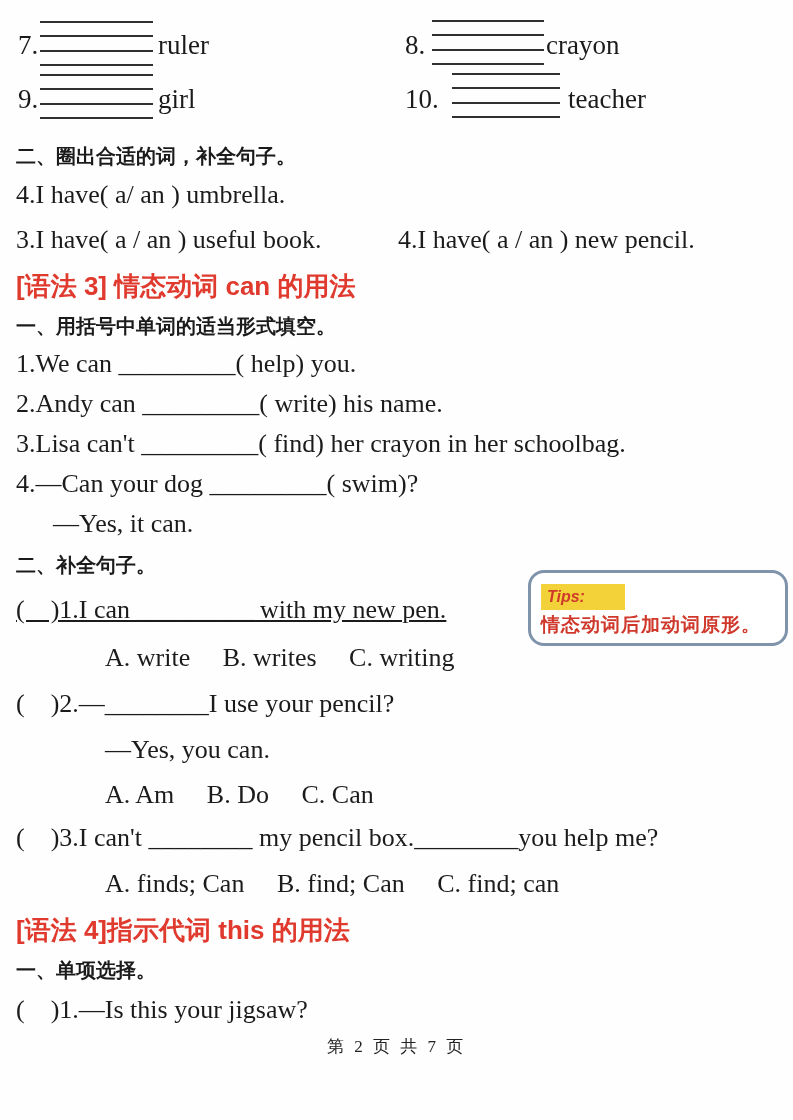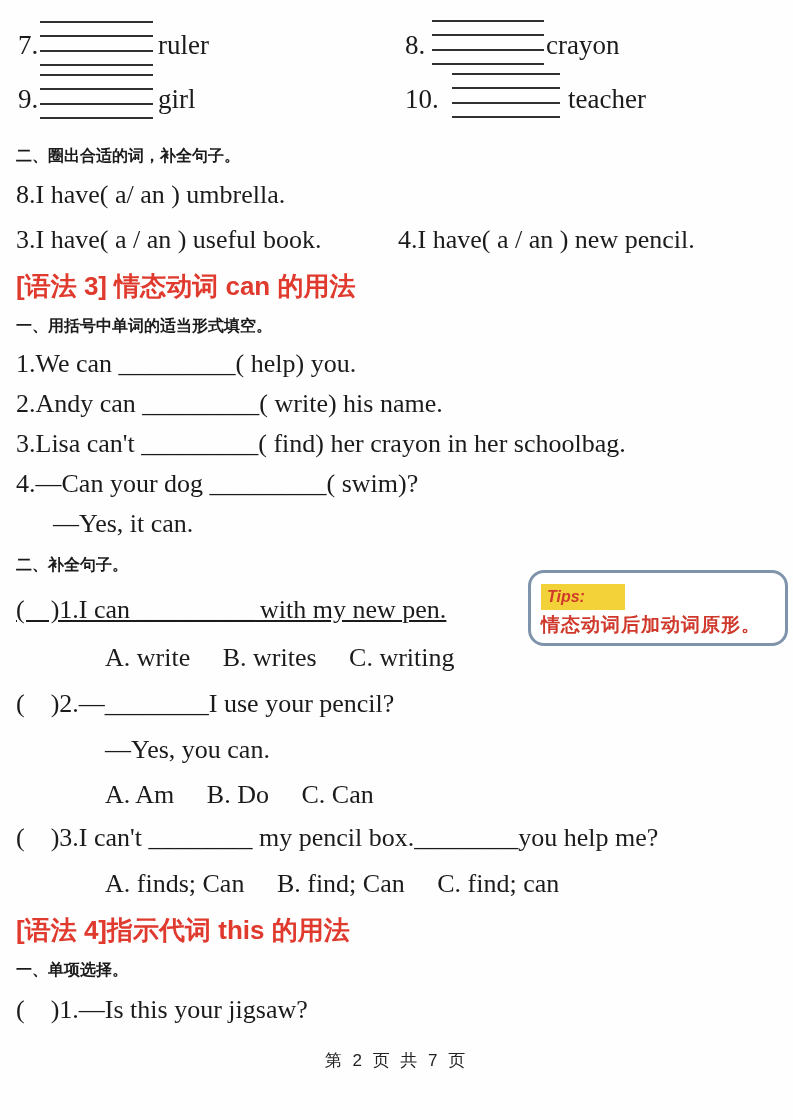--- a/index.html
+++ b/index.html
@@ -25,21 +25,21 @@
     border-bottom:2px solid #303030;
     box-sizing:border-box;
   }
   .wgrid::before,.wgrid::after{
     content:"";position:absolute;left:0;right:0;height:2px;background:#303030;
   }
   .wgrid::before{top:12px;}
   .wgrid::after{top:27px;}
   
   .row{display:flex;align-items:center;margin-left:16px;white-space:pre;}
-  .h-cn{font-family:"Liberation Sans", sans-serif;font-weight:bold;font-size:16px;}
+  .h-cn{font-family:"Liberation Sans", sans-serif;font-weight:bold;font-size:20px;}
   .h-red{
     font-family:"Liberation Sans", sans-serif;
     font-weight:bold;font-size:26px;
     color:var(--accent-red,#e03a2e);
   }
   .sec2h{height:32px;}
   .pairrow{height:45px;}
   .pairrow .cell-l{display:inline-block;width:382px;white-space:pre;}
   .redh3{height:44px;margin-top:2px;}
   .p1h{height:36px;}
@@ -70,24 +70,24 @@
     padding:2px 40px 2px 6px;line-height:22px;
   }
   .tips-text{
     display:block;margin-top:2px;
     color:var(--tips-red,#cf382b);
     font-family:"Liberation Sans", sans-serif;
     font-size:19px;font-weight:bold;letter-spacing:1px;white-space:pre;
   }
   
   .footer{
-    height:28px;margin-top:14px;
+    height:28px;margin-top:0;
     display:flex;justify-content:center;align-items:center;
     font-size:17px;letter-spacing:3px;color:#222;
-    font-family:Liberation Sans, sans-serif;white-space:pre;
+    font-family:Liberation Serif, serif;white-space:pre;
   }
 </style>
 </head>
 <body>
 
 <div class="page">
 
   <div class="vocab">
     <span class="txt" style="left:18px;top:30px;">7.</span>
     <div class="wgrid" style="left:40px;top:21px;width:113px;"></div>
@@ -102,21 +102,21 @@
     <span class="txt" style="left:158px;top:84px;">girl</span>
 
     <span class="txt" style="left:405px;top:84px;">10.</span>
     <div class="wgrid" style="left:452px;top:73px;width:108px;"></div>
     <span class="txt" style="left:568px;top:84px;">teacher</span>
   </div>
 
   <div class="row sec2h h-cn">二、圈出合适的词，补全句子。</div>
 
   <div class="row pairrow">
-    <span class="t">8.I have( a/ an ) umbrella.</span>
+    <span class="t">4.I have( a/ an ) umbrella.</span>
   </div>
   <div class="row pairrow">
     <span class="cell-l t">3.I have( a / an ) useful book.</span>
     <span class="t">4.I have( a / an ) new pencil.</span>
   </div>
 
   <div class="row redh3 h-red">[语法 3] 情态动词 can 的用法</div>
   <div class="row p1h h-cn">一、用括号中单词的适当形式填空。</div>
 
   <div class="row fill t">1.We can _________( help) you.</div>

